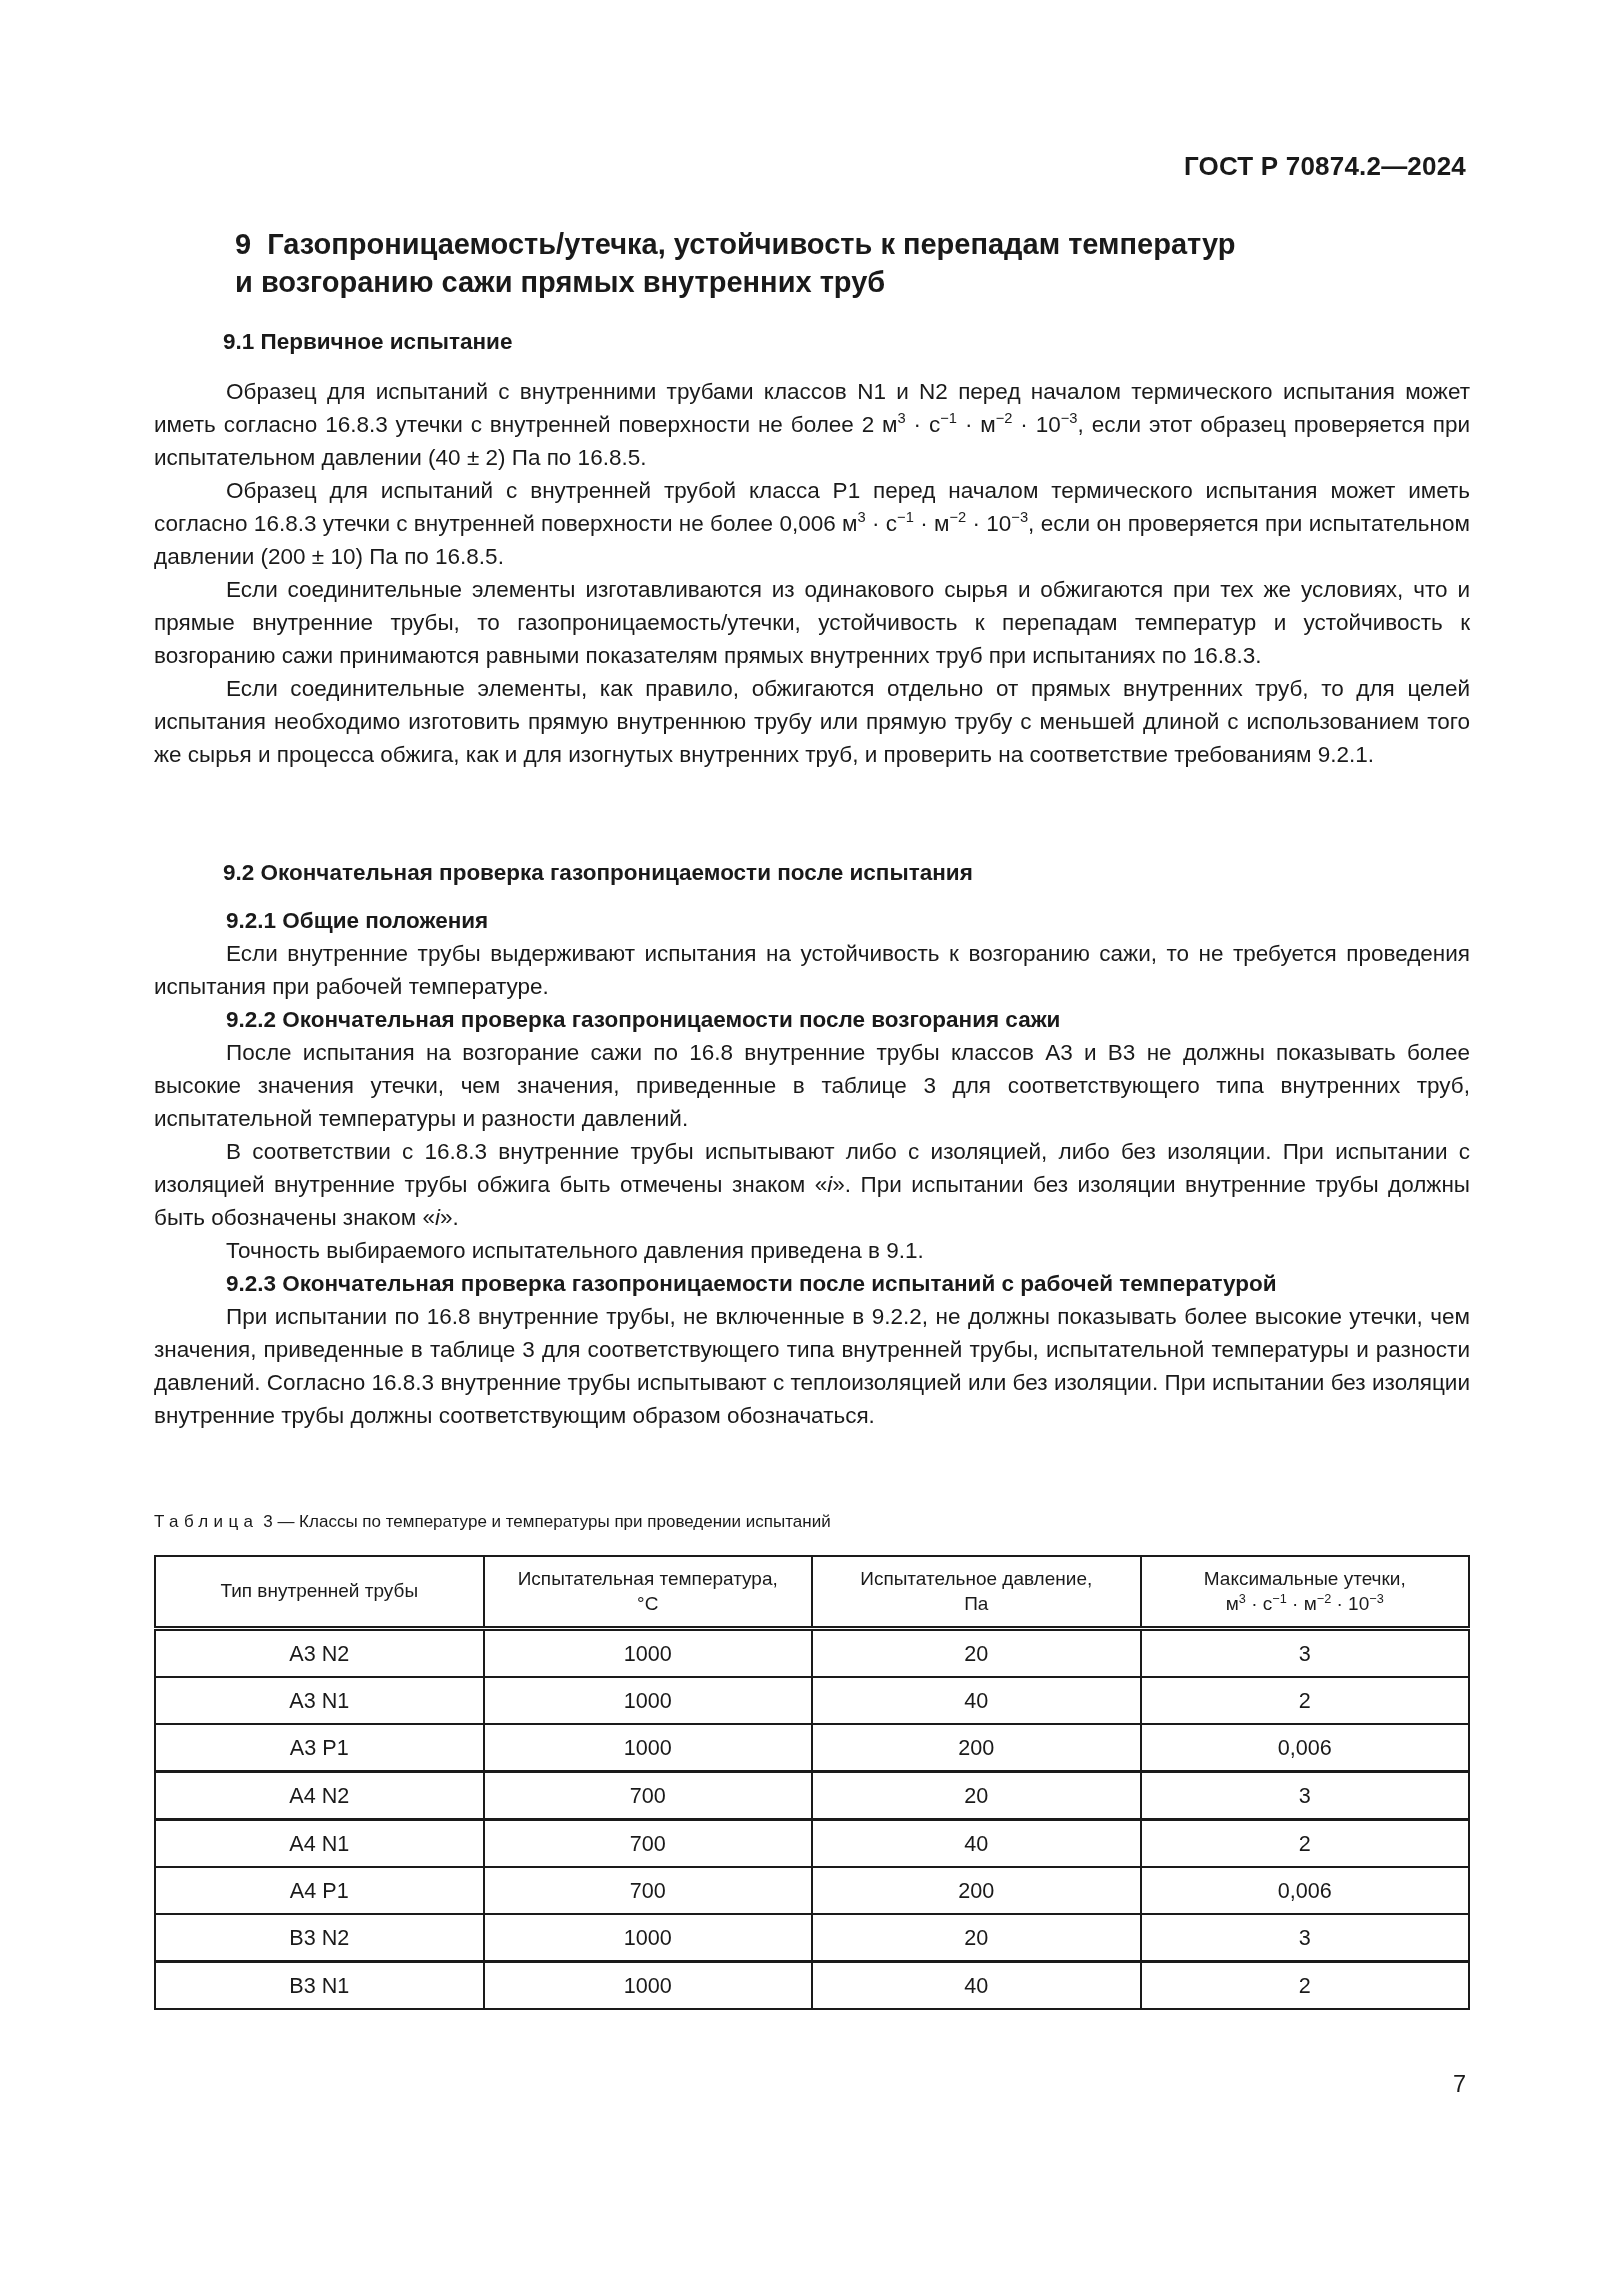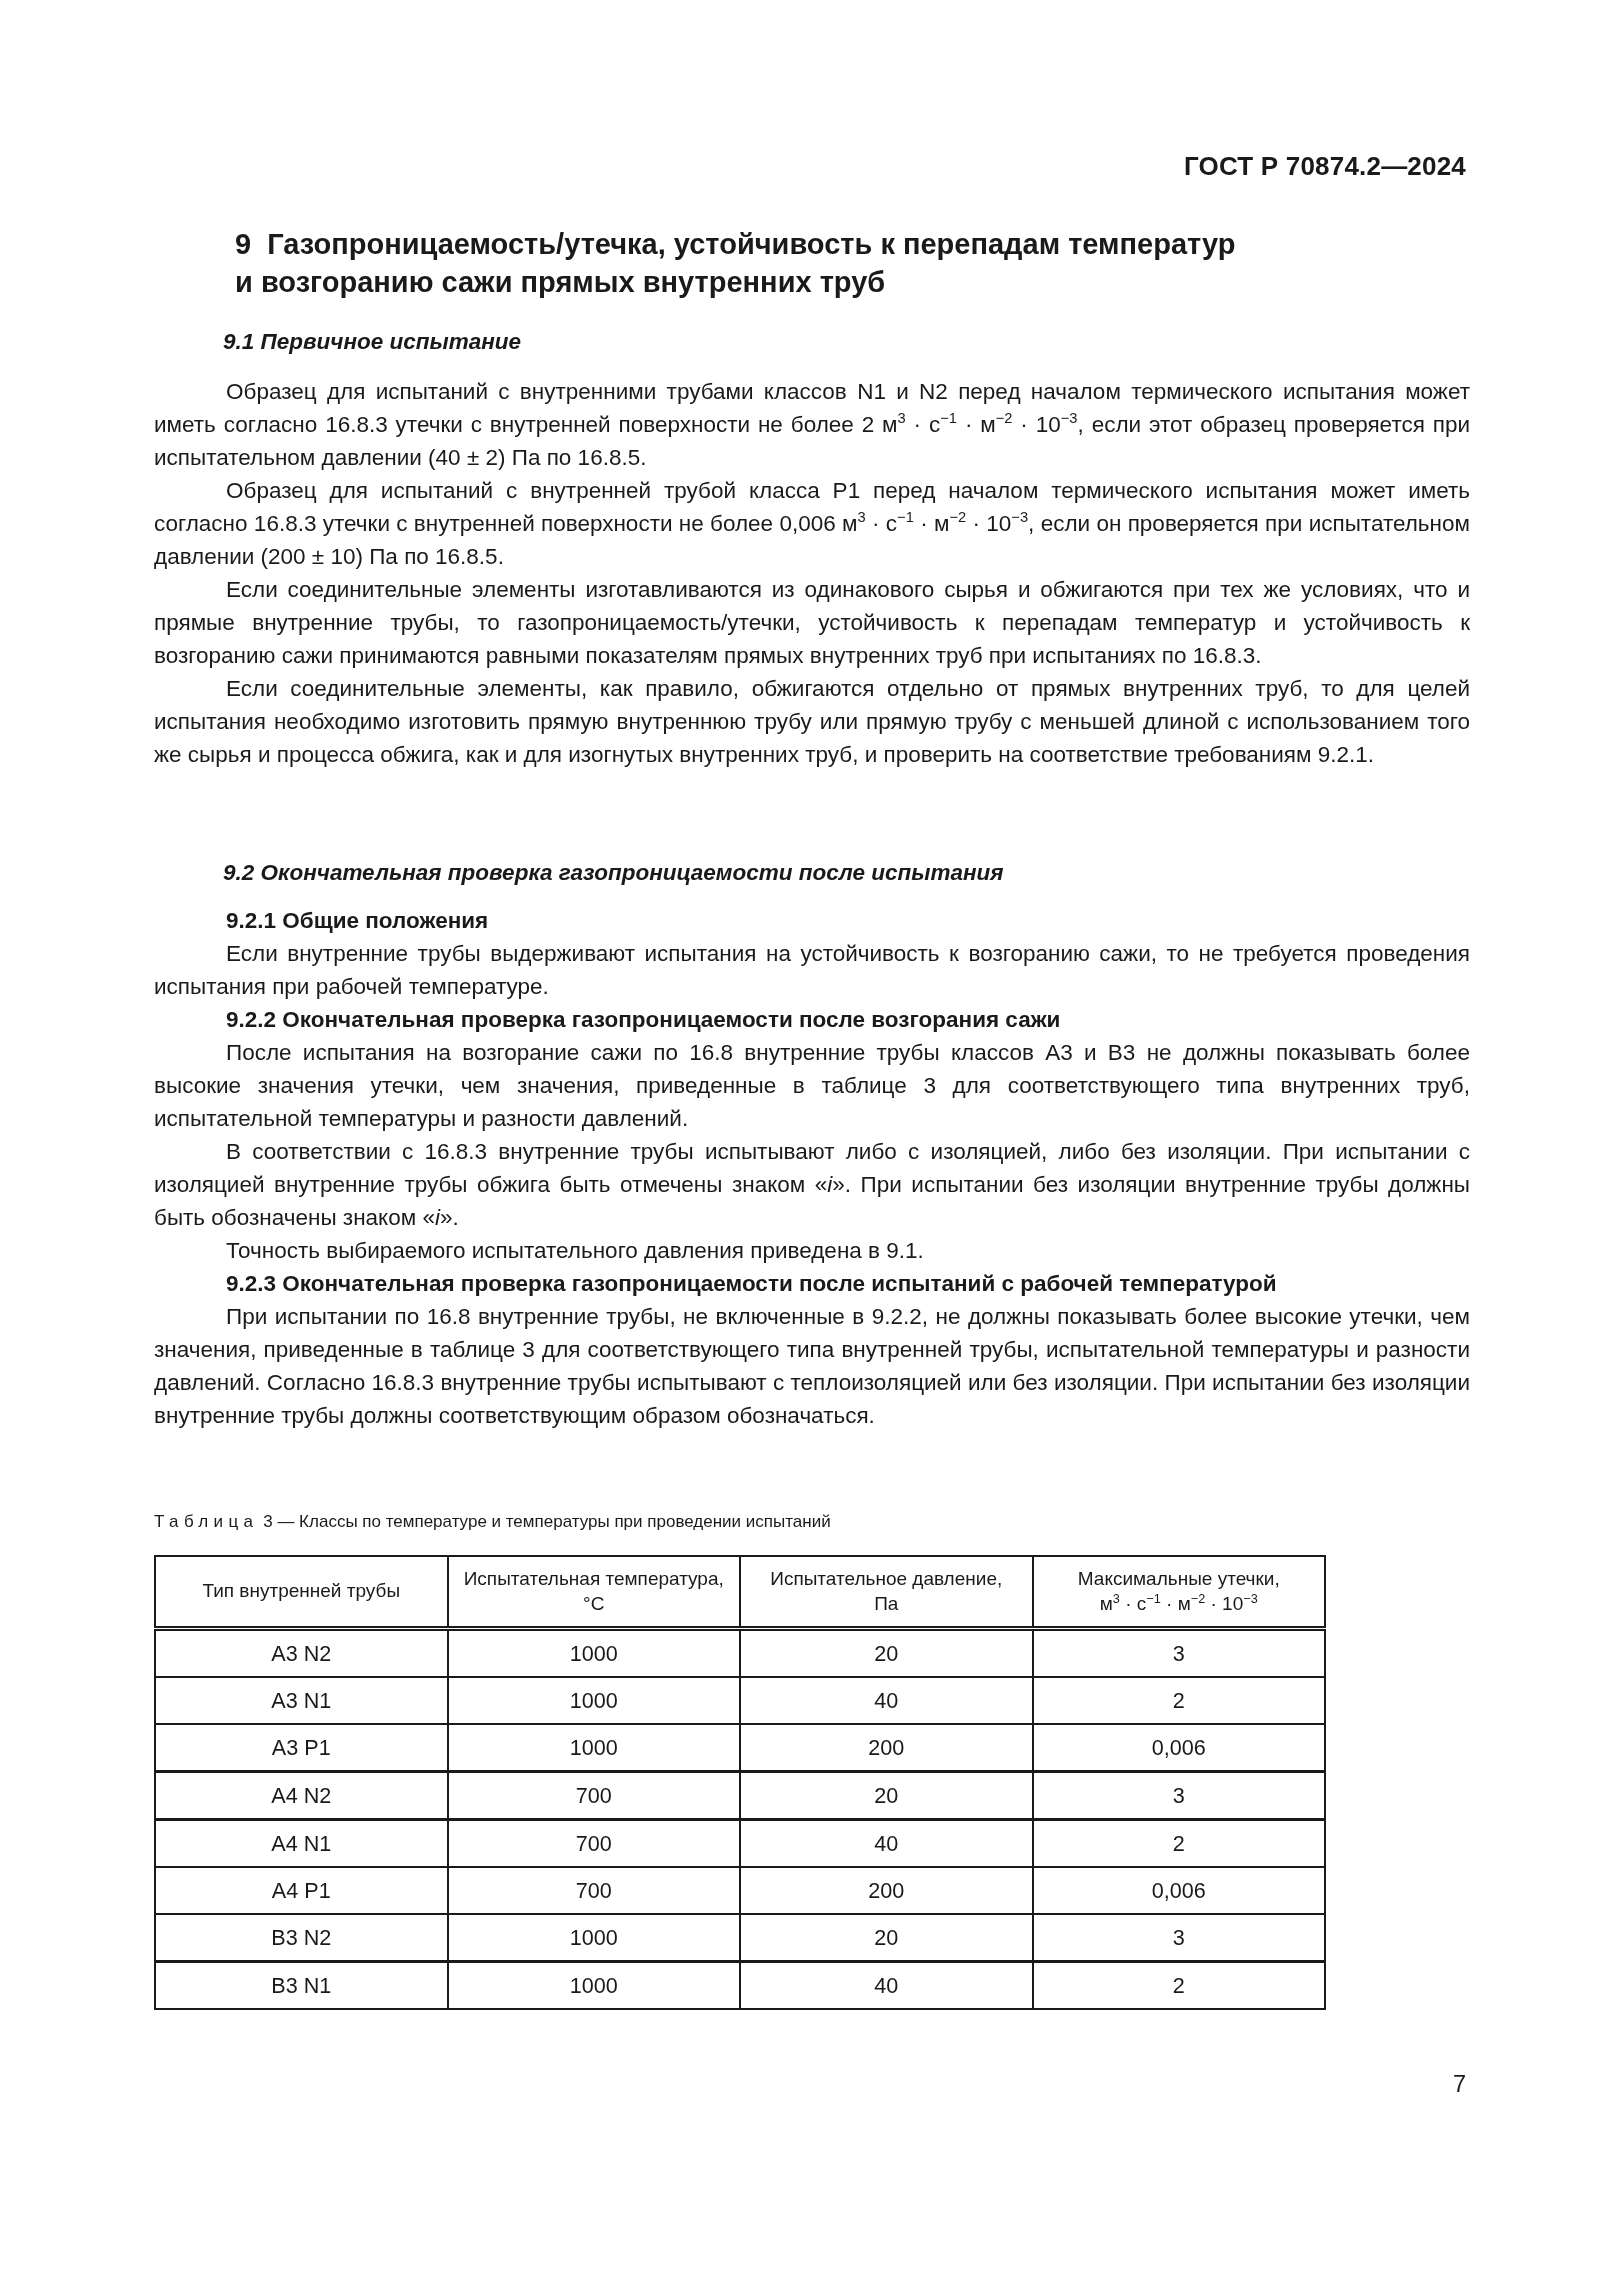--- a/index.html
+++ b/index.html
@@ -1,28 +1,28 @@
 <!DOCTYPE html>
 <html><head>
 <meta charset="utf-8">
 <style>
   html, body { margin:0; padding:0; background:#ffffff; }
   body { width:1621px; height:2293px; position:relative; overflow:hidden;
          font-family:"Liberation Sans", sans-serif; color:#1a1a1a; }
   .doc-header { position:absolute; right:155px; top:151px; font-weight:bold; font-size:26px; letter-spacing:0.2px; }
   .title { position:absolute; left:223px; top:225px; width:1225px; font-weight:bold; font-size:29px; line-height:38px;margin-left:12px; }
-  .h2 { position:absolute; left:223px; font-weight:bold; font-size:22.5px;font-style:italic; }
+  .h2 { position:absolute; left:223px; font-weight:bold; font-size:22.5px; }
   .h3 { font-weight:bold; }
   .body-block { position:absolute; left:154px; width:1316px; font-size:22.5px; line-height:33px; }
   .body-block p { margin:0; text-indent:72px; text-align:justify; }
   .body-block p.h3 { text-indent:72px; }
   sup { font-size:14.7px; line-height:0; vertical-align:8.8px; }
   .caption { position:absolute; left:154px; top:1512px; font-size:17px; }
   .caption .spaced { letter-spacing:5.4px; }
-  table.spec { position:absolute; left:154px; top:1555px; width:1172px; border-collapse:collapse; font-size:21.6px; }
+  table.spec { position:absolute; left:154px; top:1555px; width:1316px; border-collapse:collapse; font-size:21.6px; }
   table.spec th, table.spec td { border:2px solid #1a1a1a; text-align:center; width:25%; padding:0; }
   table.spec th { font-weight:normal; font-size:19px; line-height:24.5px; height:69px; border-bottom:5.9px double #1a1a1a; }
   table.spec th sup { font-size:12.7px; vertical-align:6.9px; }
   table.spec td { height:45px; }
   table.spec tr.thick td { border-bottom-width:3.9px; }
   .page-number { position:absolute; left:1453px; top:2071px; font-size:23.5px; }
 </style>
 </head>
 <body>
 

